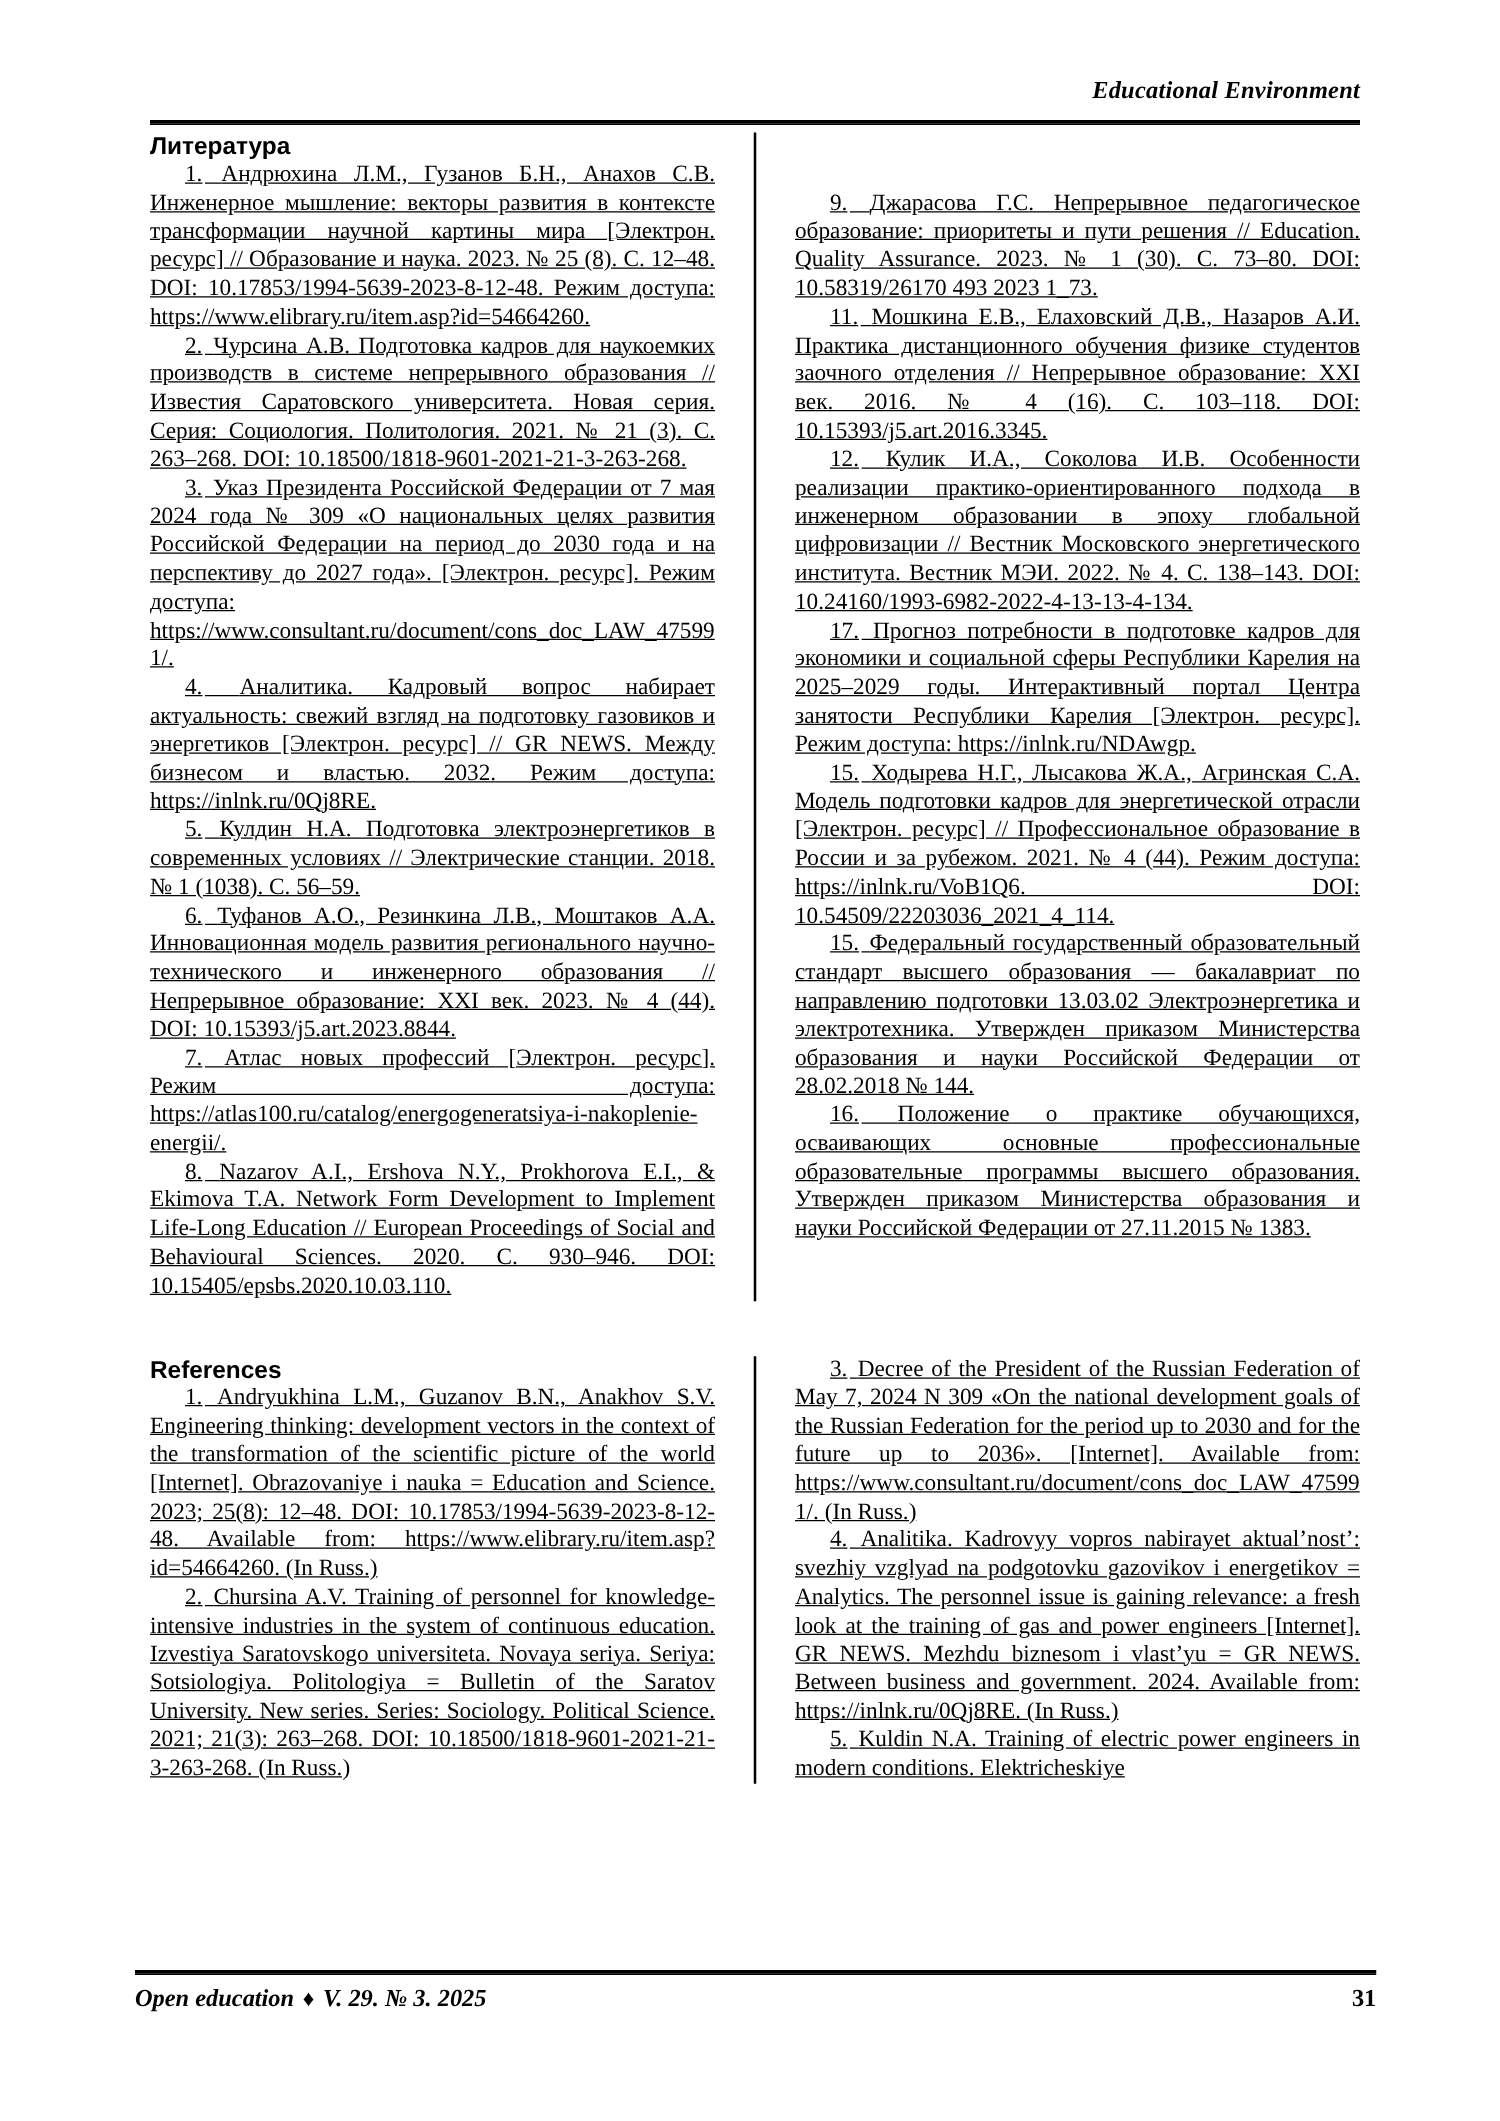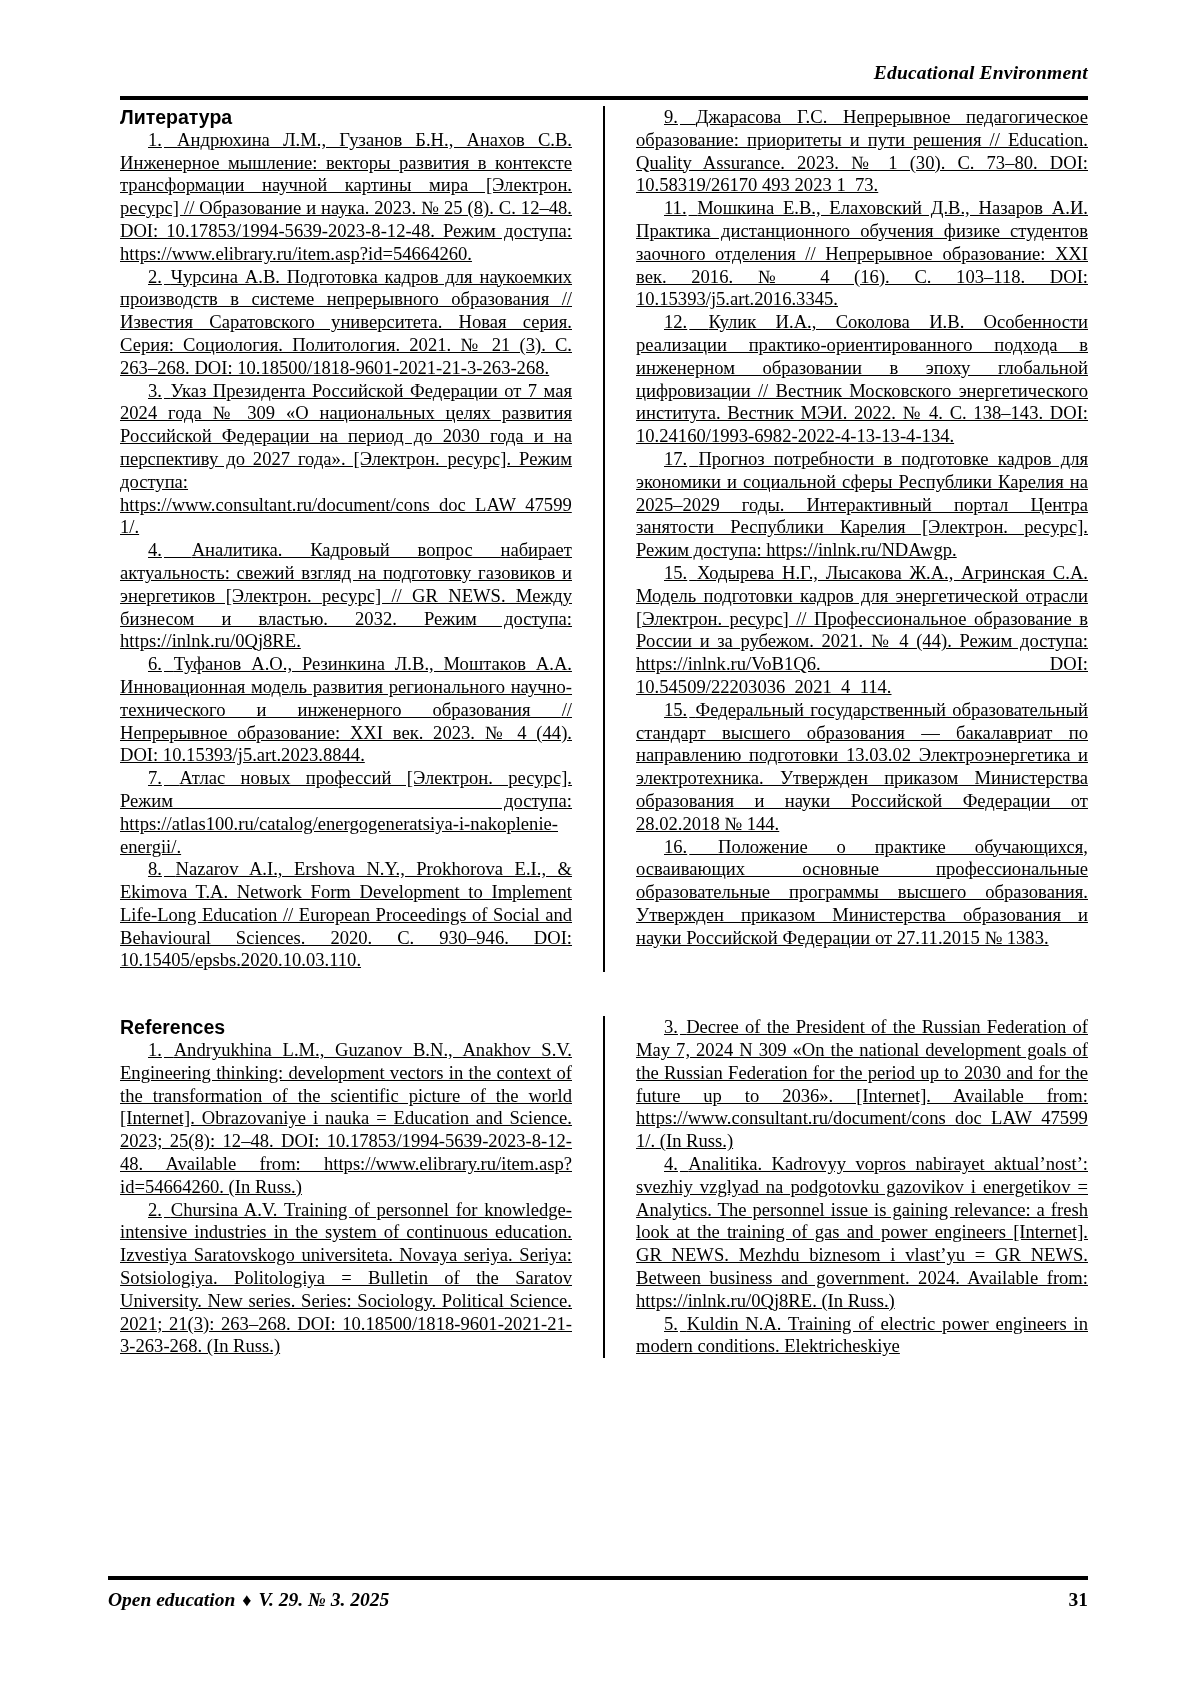--- a/index.html
+++ b/index.html
@@ -31,20 +31,21 @@
     margin-top: 12px;
   }
   .main {
     height: 1468px;
     overflow: hidden;
   }
   .cols {
     display: flex;
     gap: 64px;
     position: relative;
+    align-items: center;
   }
   .cols::after {
     content: "";
     position: absolute;
     top: 0;
     bottom: 0;
     left: calc(50% - 1px);
     width: 2px;
     background: #000;
   }
@@ -62,21 +63,21 @@
     margin: 0;
     text-align: justify;
     text-indent: 28px;
     overflow-wrap: anywhere;
     text-decoration: underline;
   }
   .ref-num { padding-right: 2px; }
   .footer {
     position: absolute;
     left: 108px;
-    right: 112px;
+    right: 99px;
     top: 1576px;
   }
   .footer .foot-rule { margin-top: 0; }
   .footer-line {
     display: flex;
     justify-content: space-between;
     align-items: baseline;
     margin-top: 8px;
     font-size: 19.5px;
     line-height: 23px;
@@ -95,20 +96,21 @@
 
   <div class="main">
 
     <section class="cols section-ru">
       <div class="col">
         <h2 class="sec-heading">Литература</h2>
         <p class="ref"><span class="ref-num">1.</span> <span>Андрюхина Л.М., Гузанов Б.Н., Анахов С.В. Инженерное мышление: векторы развития в контексте трансформации научной картины мира [Электрон. ресурс] // Образование и наука. 2023. № 25 (8). С. 12–48. DOI: 10.17853/1994-5639-2023-8-12-48. Режим доступа: https://www.elibrary.ru/item.asp?id=54664260.</span></p>
         <p class="ref"><span class="ref-num">2.</span> <span>Чурсина А.В. Подготовка кадров для наукоемких производств в системе непрерывного образования // Известия Саратовского университета. Новая серия. Серия: Социология. Политология. 2021. № 21 (3). С. 263–268. DOI: 10.18500/1818-9601-2021-21-3-263-268.</span></p>
         <p class="ref"><span class="ref-num">3.</span> <span>Указ Президента Российской Федерации от 7 мая 2024 года № 309 «О национальных целях развития Российской Федерации на период до 2030 года и на перспективу до 2027 года». [Электрон. ресурс]. Режим доступа: https://www.consultant.ru/document/cons_doc_LAW_475991/.</span></p>
         <p class="ref"><span class="ref-num">4.</span> <span>Аналитика. Кадровый вопрос набирает актуальность: свежий взгляд на подготовку газовиков и энергетиков [Электрон. ресурс] // GR NEWS. Между бизнесом и властью. 2032. Режим доступа: https://inlnk.ru/0Qj8RE.</span></p>
+        <p class="ref"><span class="ref-num">5.</span> <span>Кулдин Н.А. Подготовка электроэнергетиков в современных условиях // Электрические станции. 2018. № 1 (1038). С. 56–59.</span></p>
         <p class="ref"><span class="ref-num">6.</span> <span>Туфанов А.О., Резинкина Л.В., Моштаков А.А. Инновационная модель развития регионального научно-технического и инженерного образования // Непрерывное образование: XXI век. 2023. № 4 (44). DOI: 10.15393/j5.art.2023.8844.</span></p>
         <p class="ref"><span class="ref-num">7.</span> <span>Атлас новых профессий [Электрон. ресурс]. Режим доступа: https://atlas100.ru/catalog/energogeneratsiya-i-nakoplenie-energii/.</span></p>
         <p class="ref"><span class="ref-num">8.</span> <span>Nazarov A.I., Ershova N.Y., Prokhorova E.I., &amp; Ekimova T.A. Network Form Development to Implement Life-Long Education // European Proceedings of Social and Behavioural Sciences. 2020. С. 930–946. DOI: 10.15405/epsbs.2020.10.03.110.</span></p>
       </div>
       <div class="col">
         <p class="ref"><span class="ref-num">9.</span> <span>Джарасова Г.С. Непрерывное педагогическое образование: приоритеты и пути решения // Education. Quality Assurance. 2023. № 1 (30). С. 73–80. DOI: 10.58319/26170 493 2023 1_73.</span></p>
         <p class="ref"><span class="ref-num">11.</span> <span>Мошкина Е.В., Елаховский Д.В., Назаров А.И. Практика дистанционного обучения физике студентов заочного отделения // Непрерывное образование: XXI век. 2016. № 4 (16). С. 103–118. DOI: 10.15393/j5.art.2016.3345.</span></p>
         <p class="ref"><span class="ref-num">12.</span> <span>Кулик И.А., Соколова И.В. Особенности реализации практико-ориентированного подхода в инженерном образовании в эпоху глобальной цифровизации // Вестник Московского энергетического института. Вестник МЭИ. 2022. № 4. С. 138–143. DOI: 10.24160/1993-6982-2022-4-13-13-4-134.</span></p>
         <p class="ref"><span class="ref-num">17.</span> <span>Прогноз потребности в подготовке кадров для экономики и социальной сферы Республики Карелия на 2025–2029 годы. Интерактивный портал Центра занятости Республики Карелия [Электрон. ресурс]. Режим доступа: https://inlnk.ru/NDAwgp.</span></p>
         <p class="ref"><span class="ref-num">15.</span> <span>Ходырева Н.Г., Лысакова Ж.А., Агринская С.А. Модель подготовки кадров для энергетической отрасли [Электрон. ресурс] // Профессиональное образование в России и за рубежом. 2021. № 4 (44). Режим доступа: https://inlnk.ru/VoB1Q6. DOI: 10.54509/22203036_2021_4_114.</span></p>

